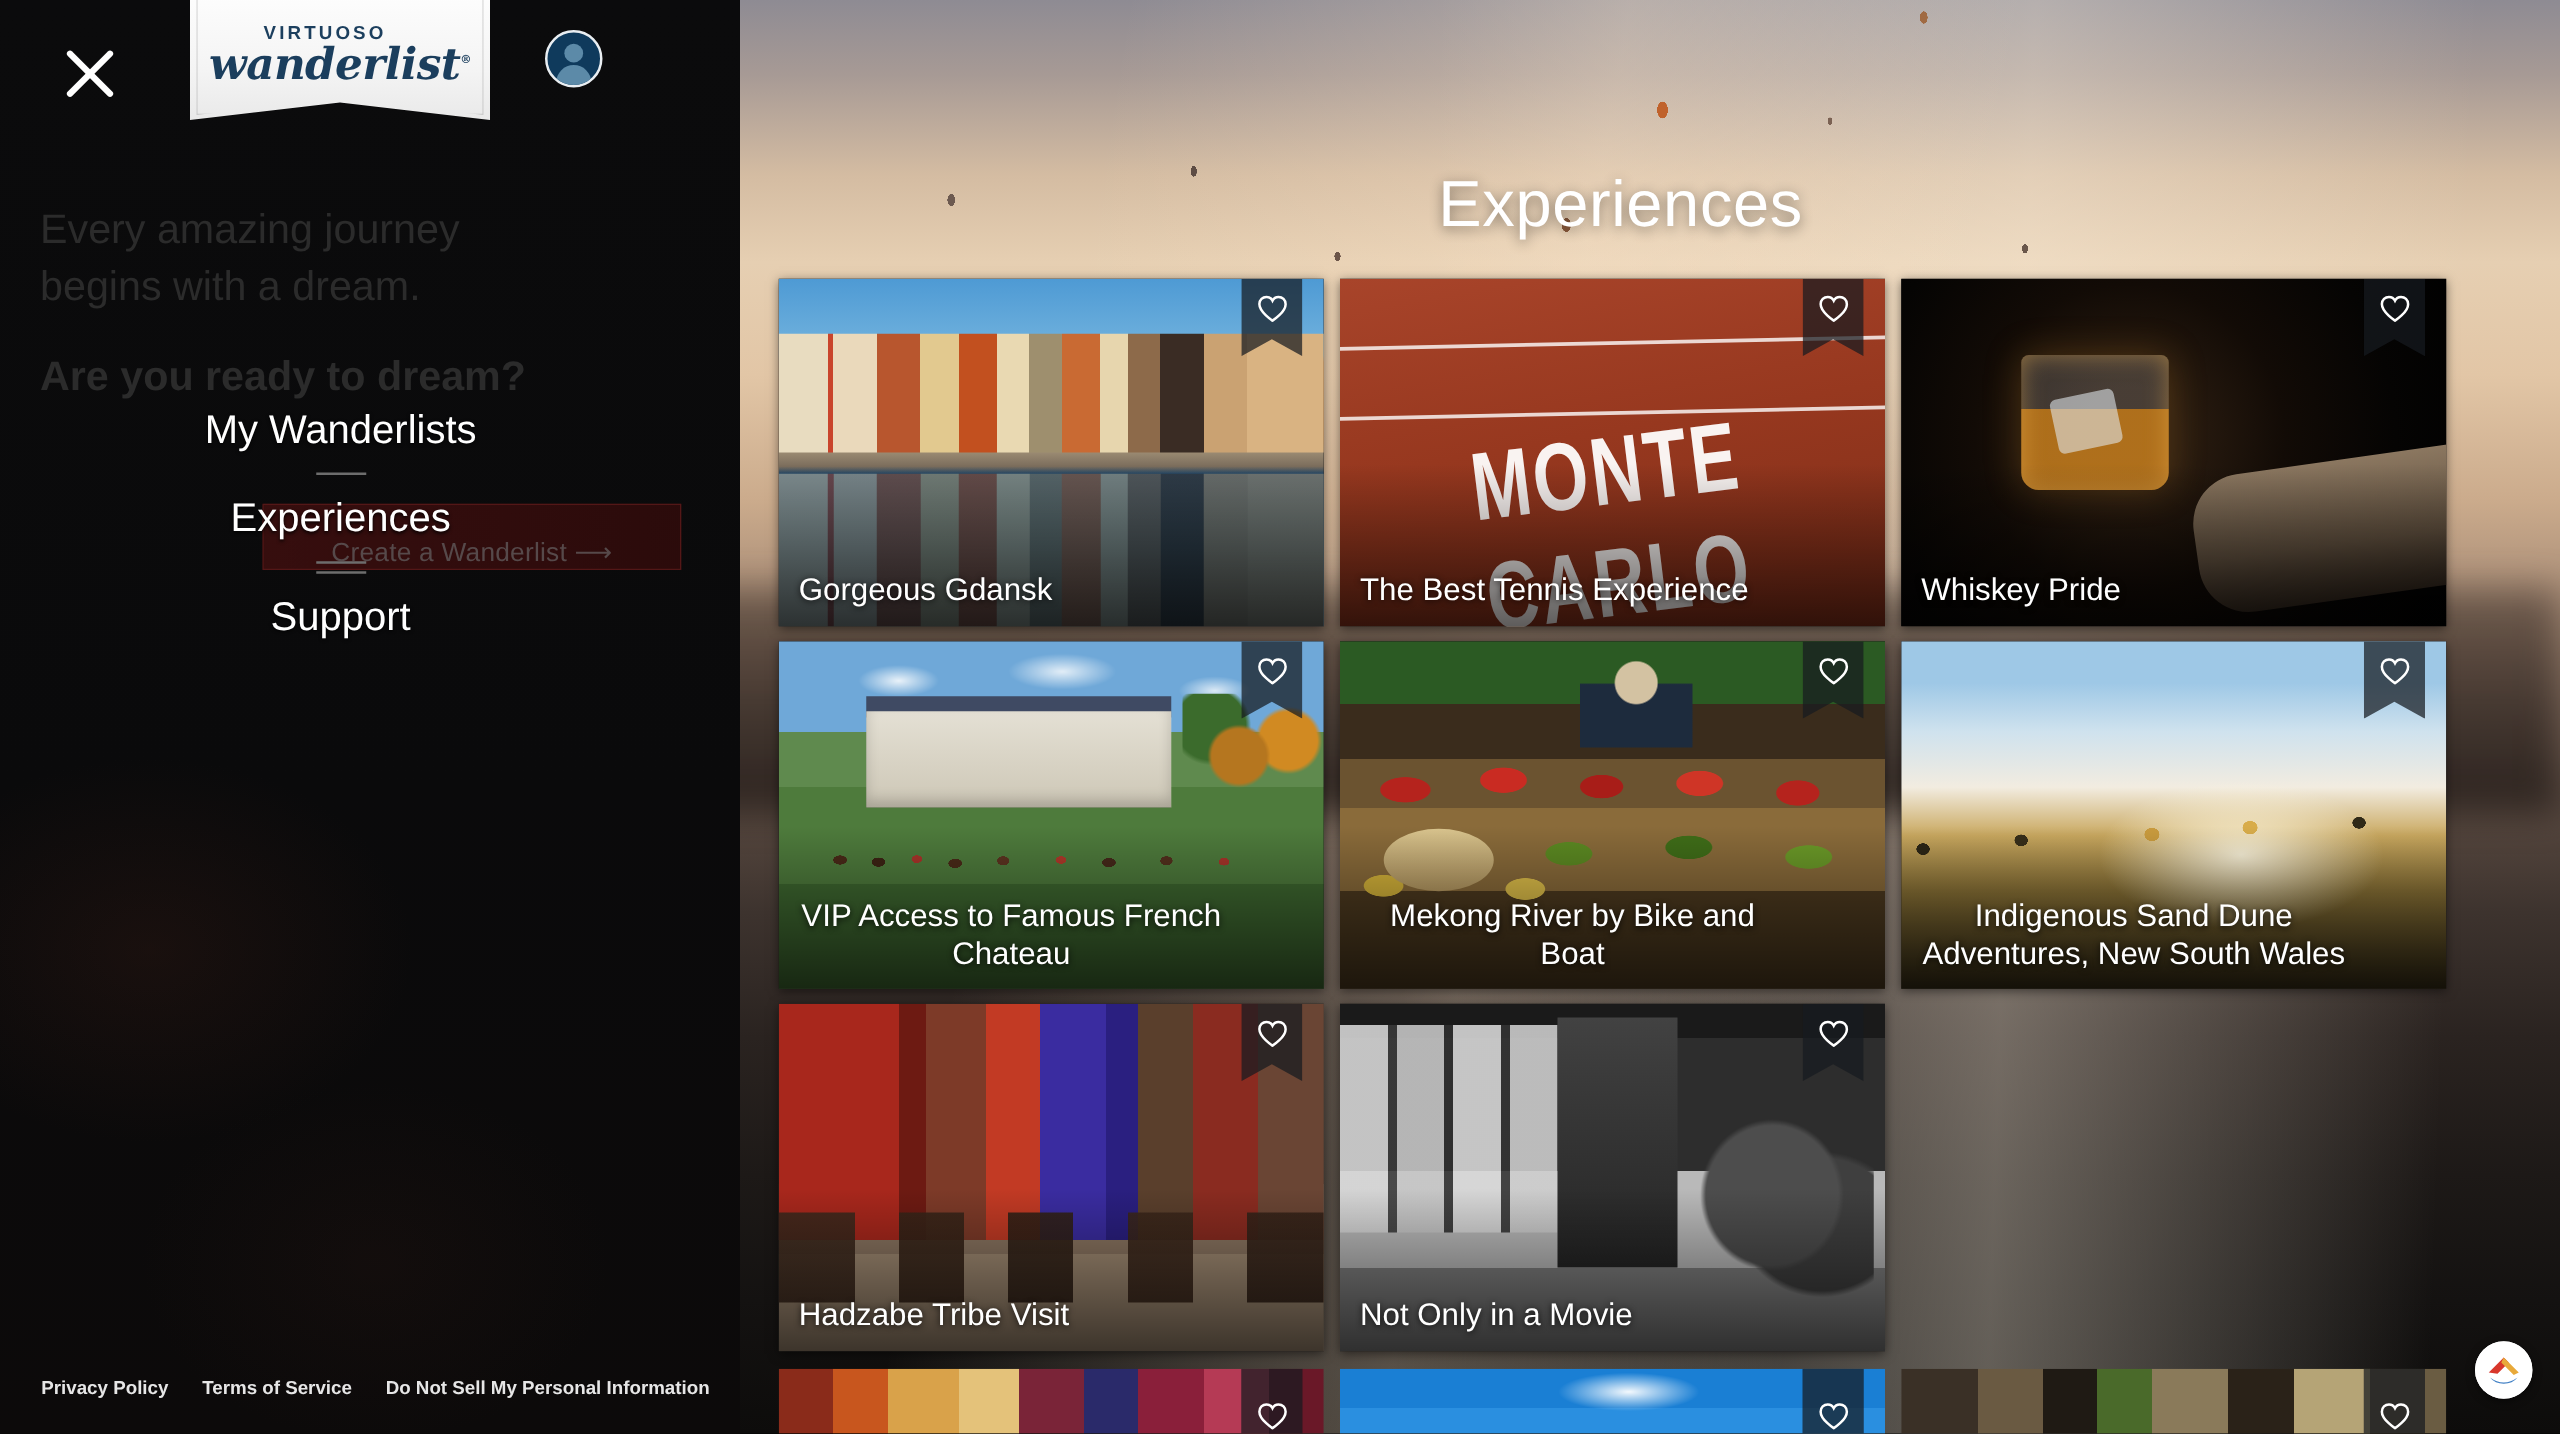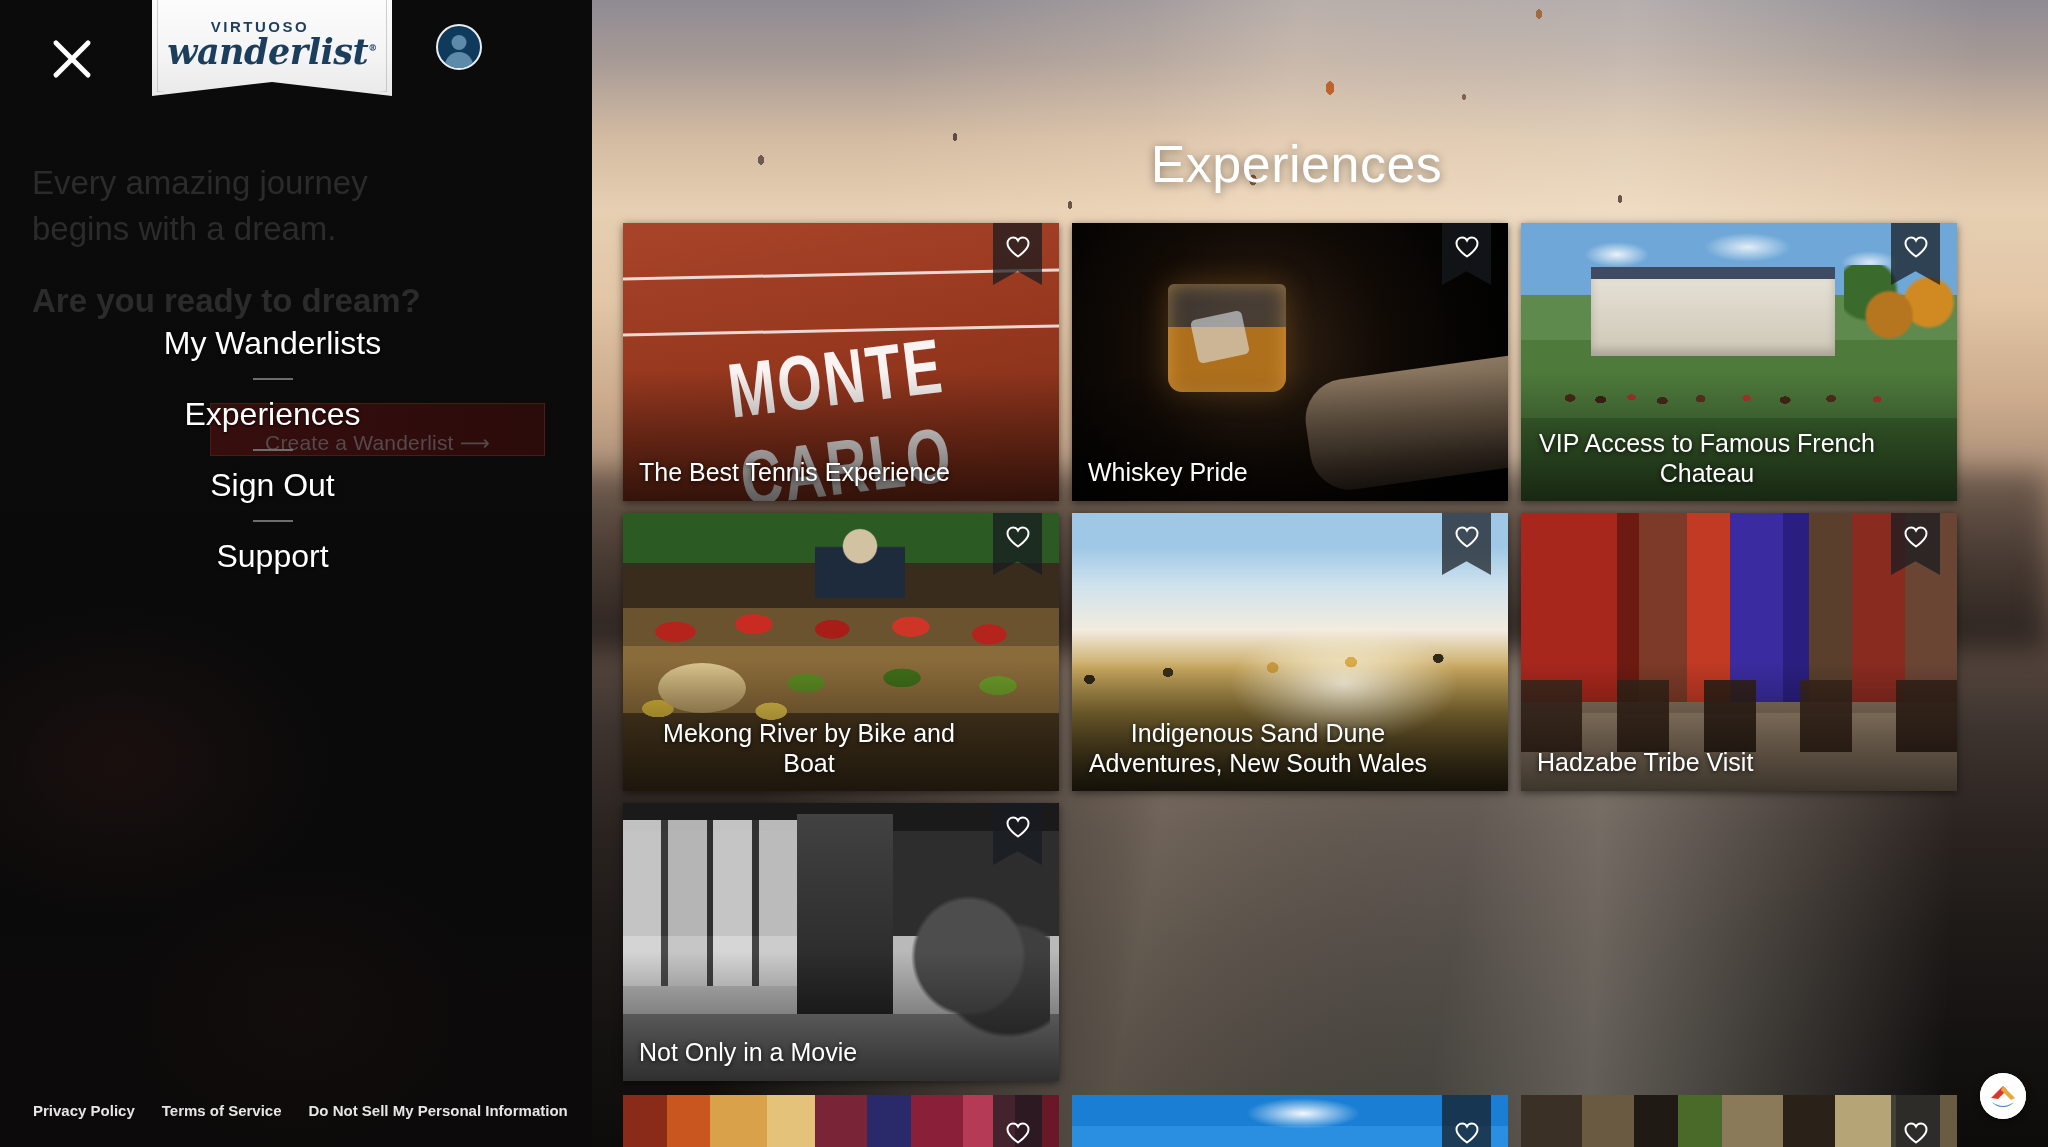--- a/index.html
+++ b/index.html
@@ -560,20 +560,30 @@
   <div class="bg">
     <div class="bg-hill"></div>
   </div>
 
   <div class="main">
 
     <div class="page-title">Experiences</div>
 
     <div class="grid">
         <div class="card">
+          <div class="card-photo ph-gdansk"></div>
+          <div class="card-scrim"></div>
+          <div class="fav">
+            <svg width="26" height="24" viewBox="0 0 26 24">
+              <path d="M13 21.5 C13 21.5 2.5 14.8 2.5 8.3 C2.5 4.9 5.1 2.5 8.2 2.5 C10.3 2.5 12.1 3.7 13 5.5 C13.9 3.7 15.7 2.5 17.8 2.5 C20.9 2.5 23.5 4.9 23.5 8.3 C23.5 14.8 13 21.5 13 21.5 Z" fill="none" stroke="#ffffff" stroke-width="2"></path>
+            </svg>
+          </div>
+          <div class="card-title">Gorgeous Gdansk</div>
+        </div>
+        <div class="card">
           <div class="card-photo ph-montecarlo">
             <div class="mc-letters">MONTE CARLO</div>
           </div>
           <div class="card-scrim"></div>
           <div class="fav">
             <svg width="26" height="24" viewBox="0 0 26 24">
               <path d="M13 21.5 C13 21.5 2.5 14.8 2.5 8.3 C2.5 4.9 5.1 2.5 8.2 2.5 C10.3 2.5 12.1 3.7 13 5.5 C13.9 3.7 15.7 2.5 17.8 2.5 C20.9 2.5 23.5 4.9 23.5 8.3 C23.5 14.8 13 21.5 13 21.5 Z" fill="none" stroke="#ffffff" stroke-width="2"></path>
             </svg>
           </div>
           <div class="card-title">The Best Tennis Experience</div>
@@ -733,21 +743,20 @@
 
     <div class="create-wl">
       <span>Create a Wanderlist  ⟶</span>
     </div>
 
     <div class="nav">
         <div class="nav-item"><span>My Wanderlists</span></div>
         <div class="nav-sep"></div>
         <div class="nav-item"><span>Experiences</span></div>
         <div class="nav-sep"></div>
-        <div class="nav-item"><span>Sign Out</span></div>
         <div class="nav-sep"></div>
         <div class="nav-item"><span>Support</span></div>
       </div>
 
     <div class="footer-links">
         <a>Privacy Policy</a>
         <a>Terms of Service</a>
         <a>Do Not Sell My Personal Information</a>
       </div>
   </div>

